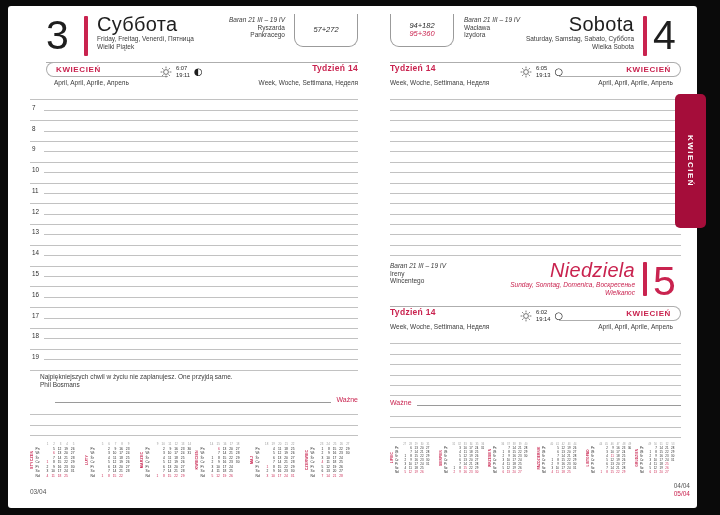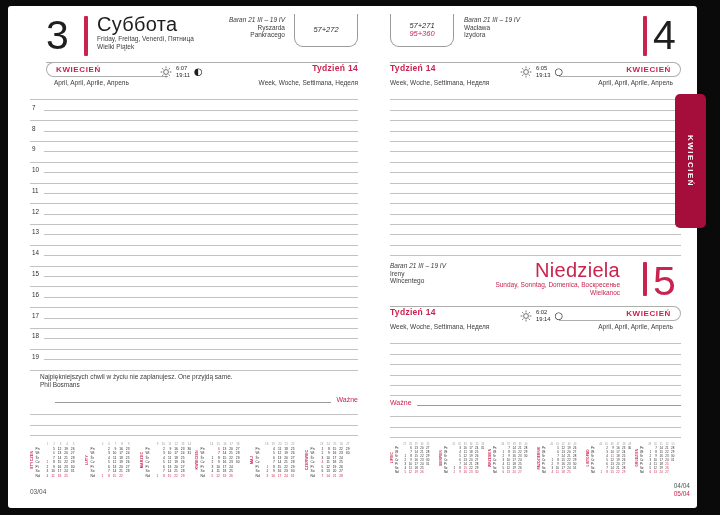--- a/index.html
+++ b/index.html
@@ -728,29 +728,34 @@
             </div>
           </div>
         </div>
       </div>
   </div>
 
   <div class="page" id="page-right">
 
     <div class="day-header" style="top:8px;">
       <div class="count-box">
-        <span>57+271</span>
+        <span>94+182</span>
         <span class="count-red">95+360</span>
       </div>
       <div class="zodiac-block left-align" style="margin-left:10px;">
         <div class="zodiac-line">Baran 21 III – 19 IV</div>
         <div>Wacława</div>
         <div>Izydora</div>
       </div>
       <div class="spacer"></div>
+      <div class="name-block right-align" style="margin-right:9px;">
+        <div class="day-name">Sobota</div>
+        <div class="tiny">Saturday, Samstag, Sabato, Суббота</div>
+        <div class="tiny">Wielka Sobota</div>
+      </div>
       <div class="vbar"></div>
       <div class="big-num" style="width:34px;text-align:center;">4</div>
     </div>
 
     <div class="subband" style="top:56px;">
       <div class="band-line from-right"></div>
       <div class="pill pl-right">
         <span class="pill-label">KWIECIEŃ</span>
       </div>
       <div class="month-tr mt-right">April, April, Aprile, Апрель</div>
@@ -831,21 +836,21 @@
         </div>
       </div>
 
     <div class="day-header" style="top:254px;">
       <div class="zodiac-block left-align">
         <div class="zodiac-line">Baran 21 III – 19 IV</div>
         <div>Ireny</div>
         <div>Wincentego</div>
       </div>
       <div class="spacer"></div>
-      <div class="name-block right-align" style="margin-right:23px;">
+      <div class="name-block right-align" style="margin-right:8px;font-style:italic;">
         <div class="day-name red">Niedziela</div>
         <div class="tiny red">Sunday, Sonntag, Domenica, Воскресенье</div>
         <div class="tiny red">Wielkanoc</div>
       </div>
       <div class="vbar small"></div>
       <div class="big-num red" style="width:34px;text-align:center;">5</div>
     </div>
 
     <div class="subband" style="top:300px;">
       <div class="band-line from-right"></div>

